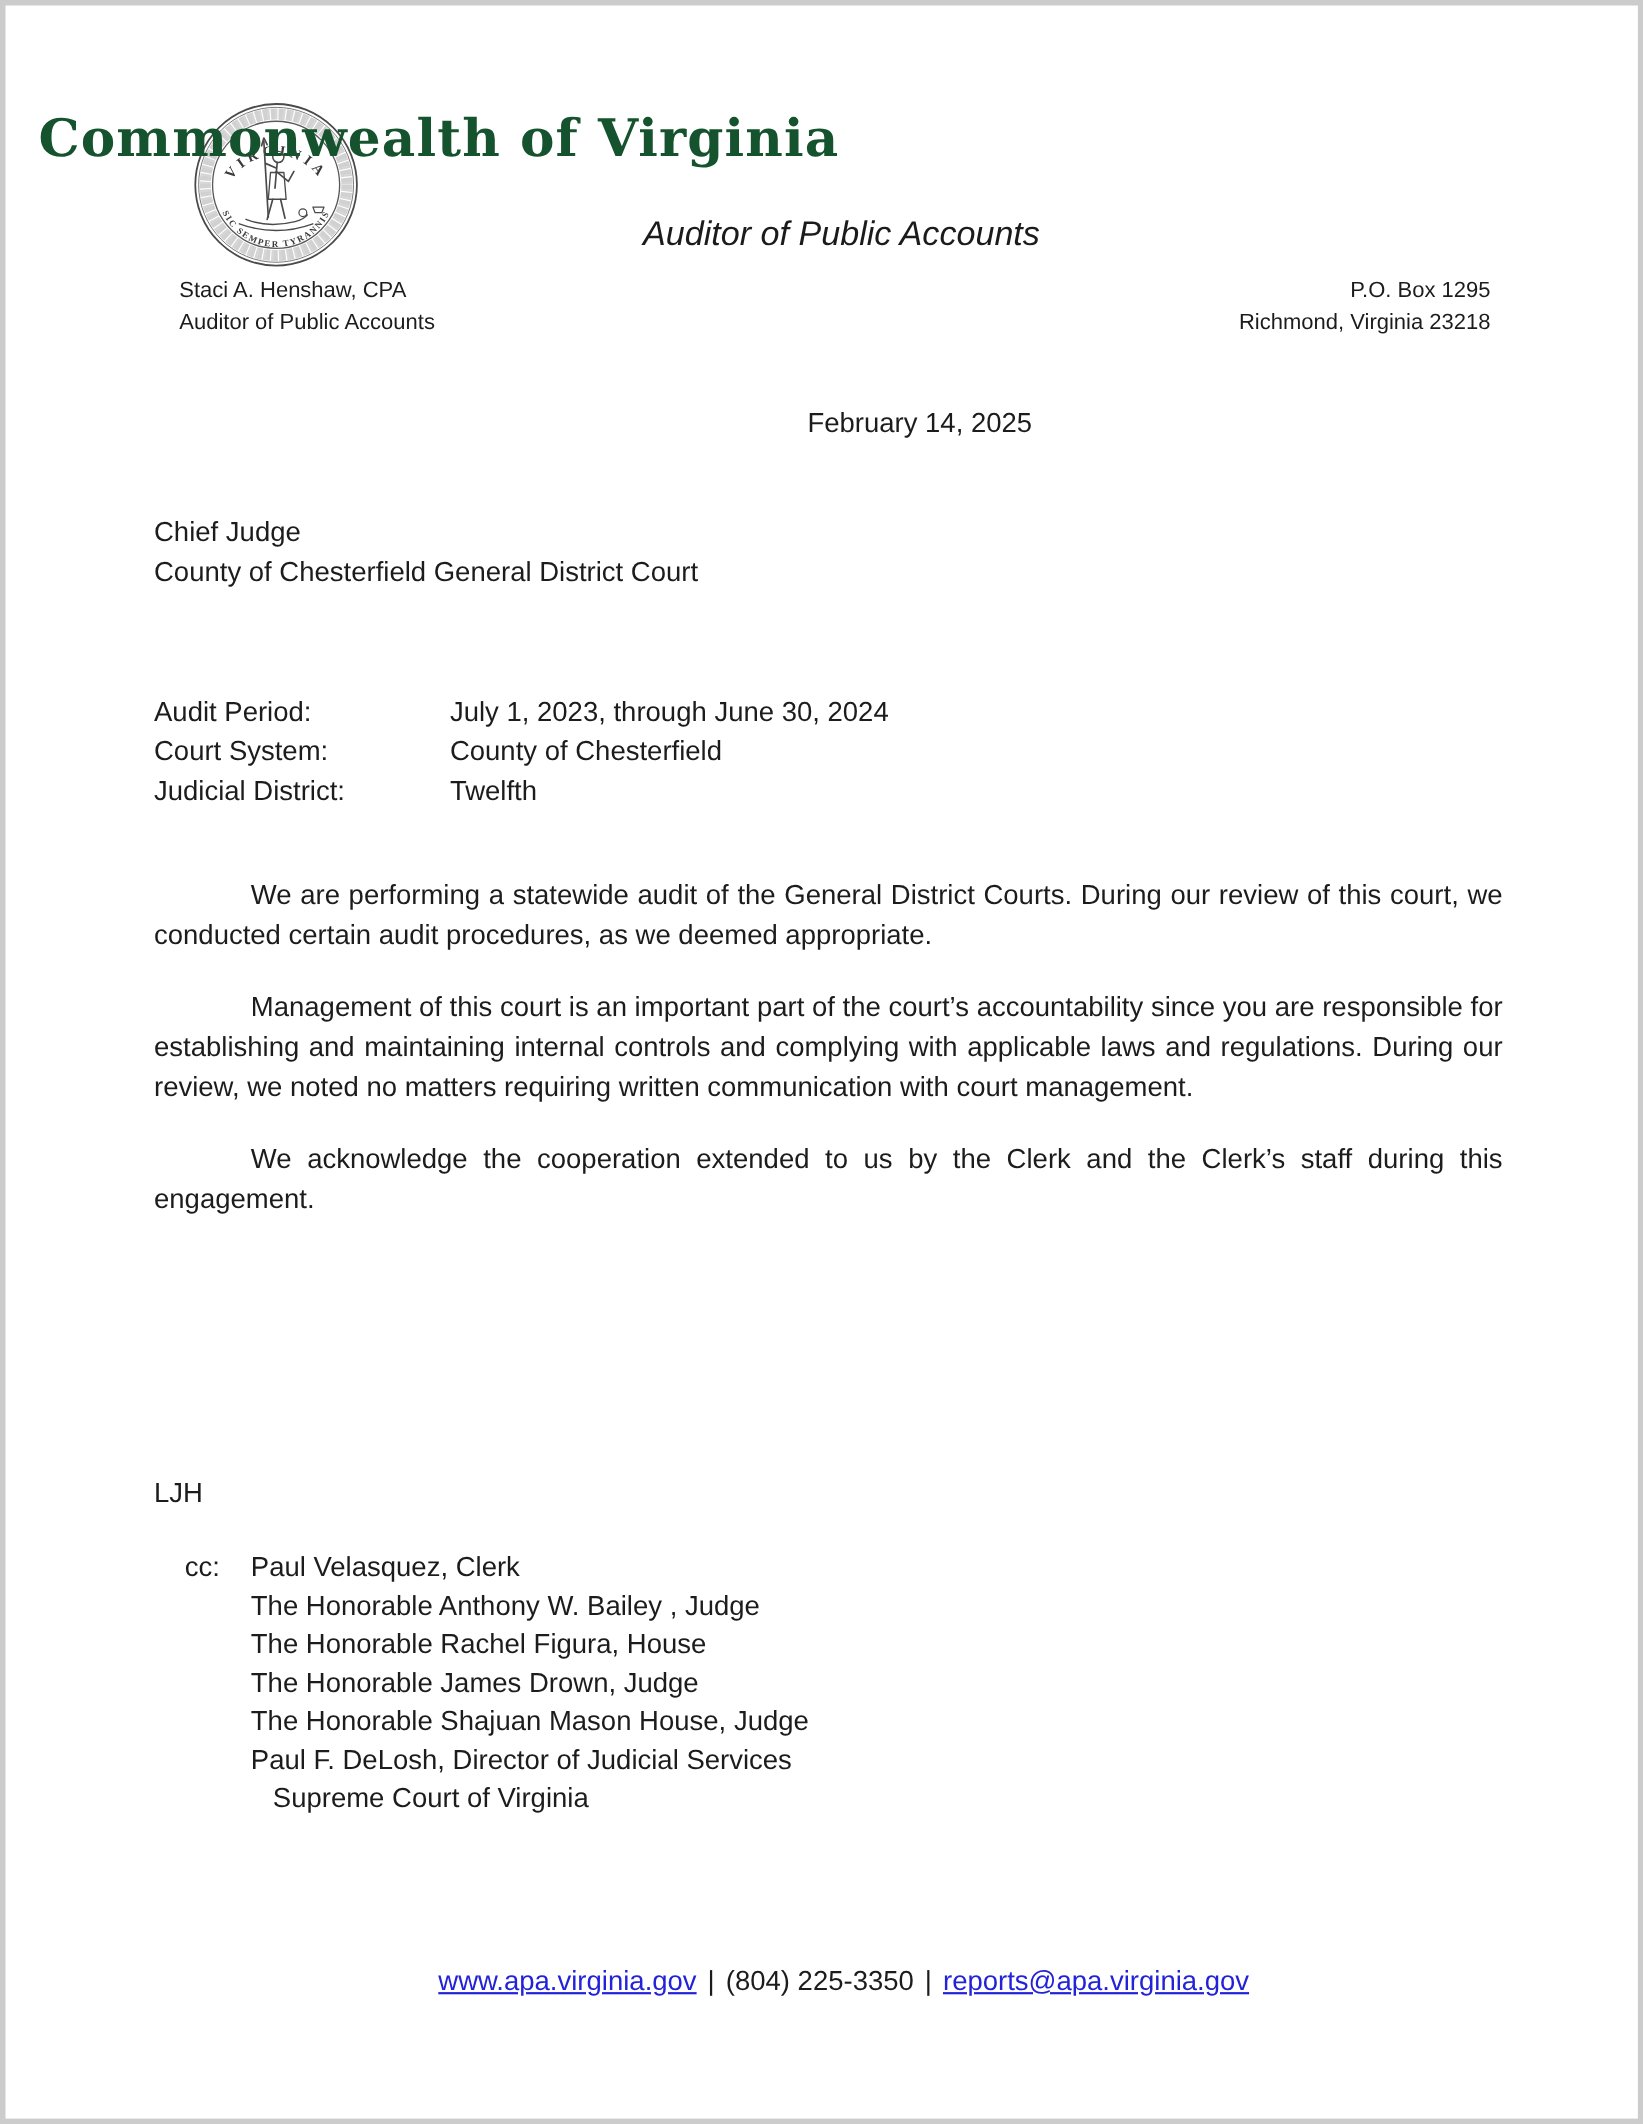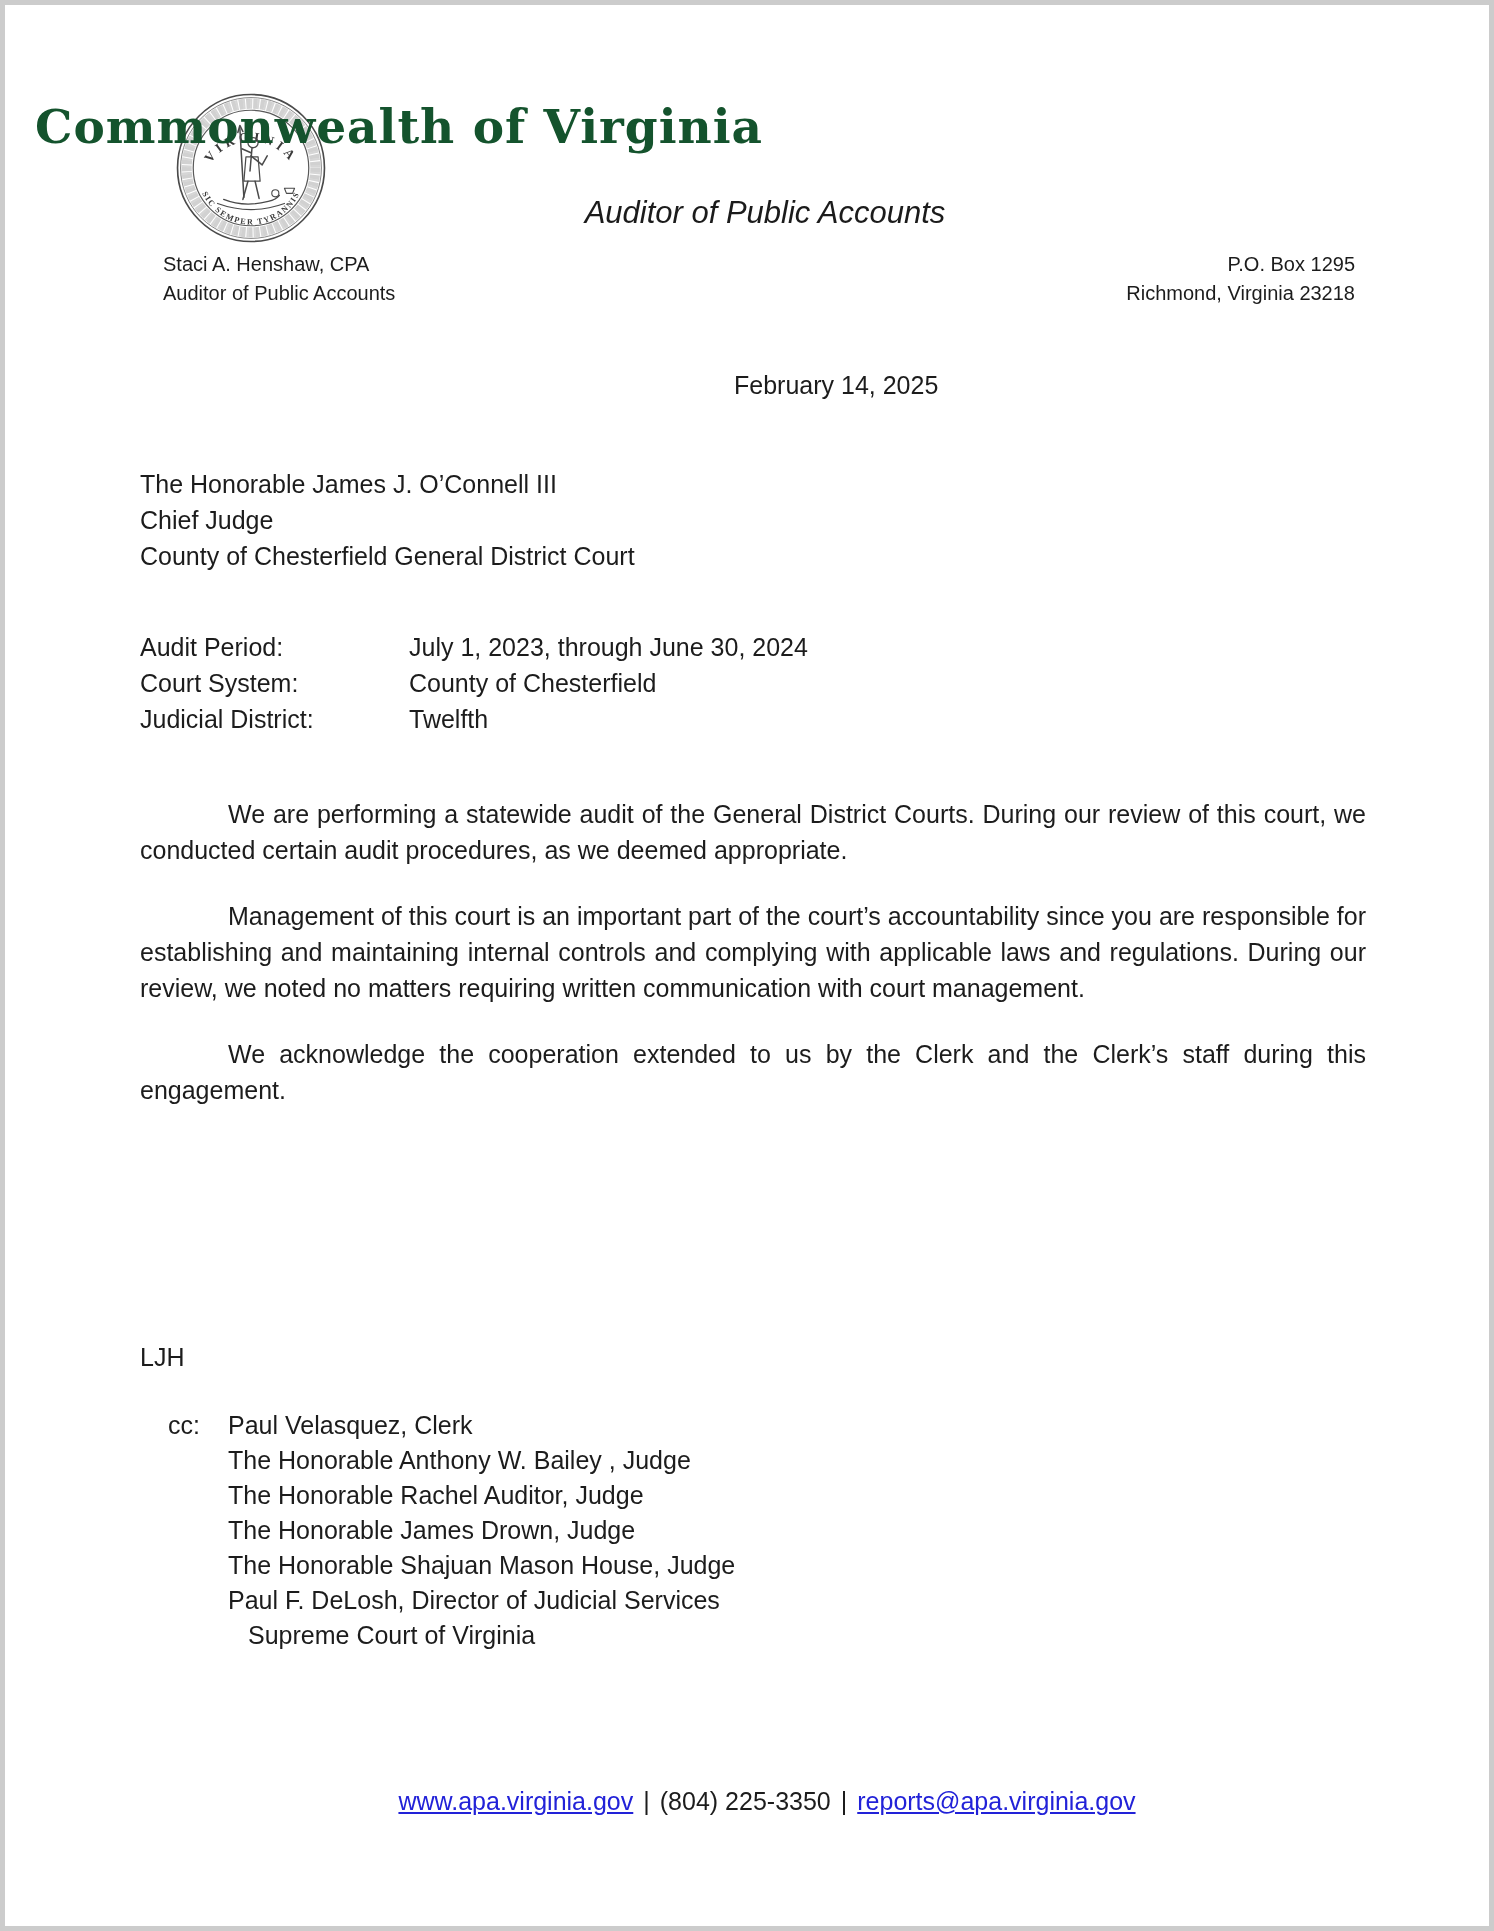--- a/index.html
+++ b/index.html
@@ -135,21 +135,20 @@
   </div>
 
   <div class="return-address">
     <div>P.O. Box 1295</div>
     <div>Richmond, Virginia 23218</div>
   </div>
 
   <div class="date-line">February 14, 2025</div>
 
   <div class="recipient-block">
-      <div class="recipient-line">The Honorable James J. O’Connell III</div>
       <div class="recipient-line">Chief Judge</div>
       <div class="recipient-line">County of Chesterfield General District Court</div>
     </div>
 
   <div class="details-block">
       <div class="detail-row"><span class="detail-label">Audit Period:</span><span class="detail-value">July 1, 2023, through June 30, 2024</span></div>
       <div class="detail-row"><span class="detail-label">Court System:</span><span class="detail-value">County of Chesterfield</span></div>
       <div class="detail-row"><span class="detail-label">Judicial District:</span><span class="detail-value">Twelfth</span></div>
     </div>
 
@@ -161,21 +160,21 @@
 
 
   <div class="initials-line">LJH</div>
 
   <div class="cc-block">
     <div class="cc-row">
       <div class="cc-label">cc:</div>
       <div class="cc-names">
           <div class="cc-item">Paul Velasquez, Clerk</div>
           <div class="cc-item">The Honorable Anthony W. Bailey , Judge</div>
-          <div class="cc-item">The Honorable Rachel Auditor, Judge</div>
+          <div class="cc-item">The Honorable Rachel Figura, House</div>
           <div class="cc-item">The Honorable James Drown, Judge</div>
           <div class="cc-item">The Honorable Shajuan Mason House, Judge</div>
           <div class="cc-item">Paul F. DeLosh, Director of Judicial Services</div>
         </div>
     </div>
     <div class="cc-sub-line">Supreme Court of Virginia</div>
   </div>
 
   <div class="footer">
     <a href="#">www.apa.virginia.gov</a><span class="sep">|</span><span>(804) 225-3350</span><span class="sep">|</span><a href="#">reports@apa.virginia.gov</a>

